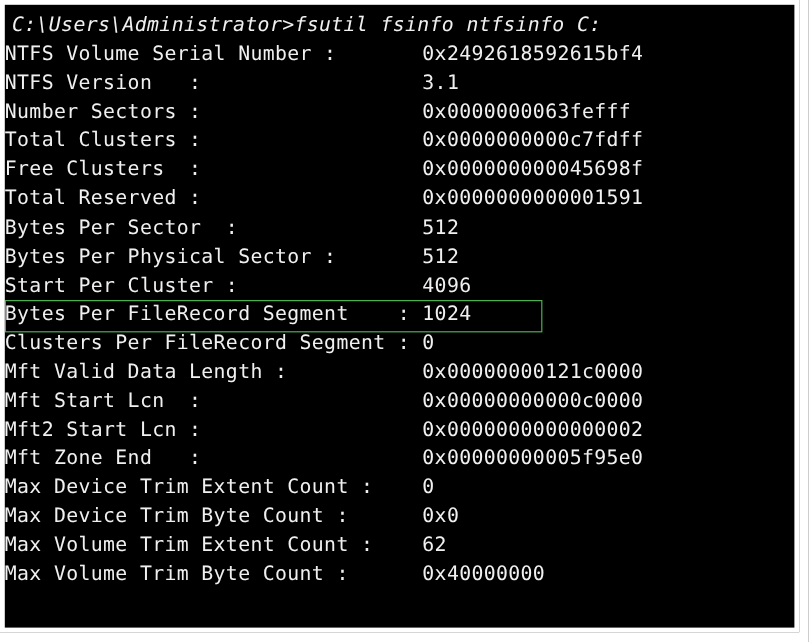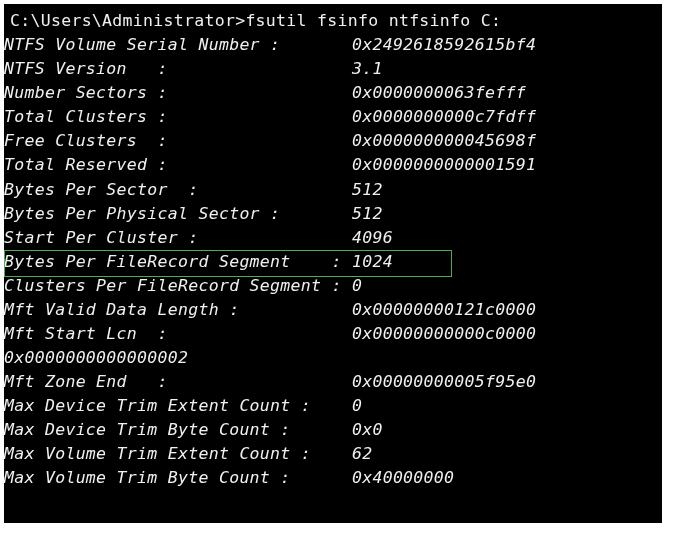--- a/index.html
+++ b/index.html
@@ -18,25 +18,25 @@
       font-size: 16.5px;
       line-height: 1.46;
       letter-spacing: 0.3px;
       overflow: hidden;
       border: 4px solid #fff;
       position: relative;
     }
     .prompt-line {
       white-space: pre;
       padding: 5px 0 0 6px;
+      font-style: italic;
     }
     .row {
       display: flex;
       padding-left: 0;
-      font-style: italic;
     }
     .label-col {
       display: inline-block;
       white-space: pre;
     }
     .value-col {
       display: inline-block;
       white-space: pre;
     }
     .highlight-box {
@@ -98,20 +98,21 @@
       </div>
       <div class="row">
         <span class="label-col">Mft Valid Data Length :           </span>
         <span class="value-col">0x00000000121c0000</span>
       </div>
       <div class="row">
         <span class="label-col">Mft Start Lcn  :                  </span>
         <span class="value-col">0x00000000000c0000</span>
       </div>
       <div class="row">
+        <span class="label-col">Mft2 Start Lcn :                  </span>
         <span class="value-col">0x0000000000000002</span>
       </div>
       <div class="row">
       </div>
       <div class="row">
         <span class="label-col">Mft Zone End   :                  </span>
         <span class="value-col">0x00000000005f95e0</span>
       </div>
       <div class="row">
         <span class="label-col">Max Device Trim Extent Count :    </span>

